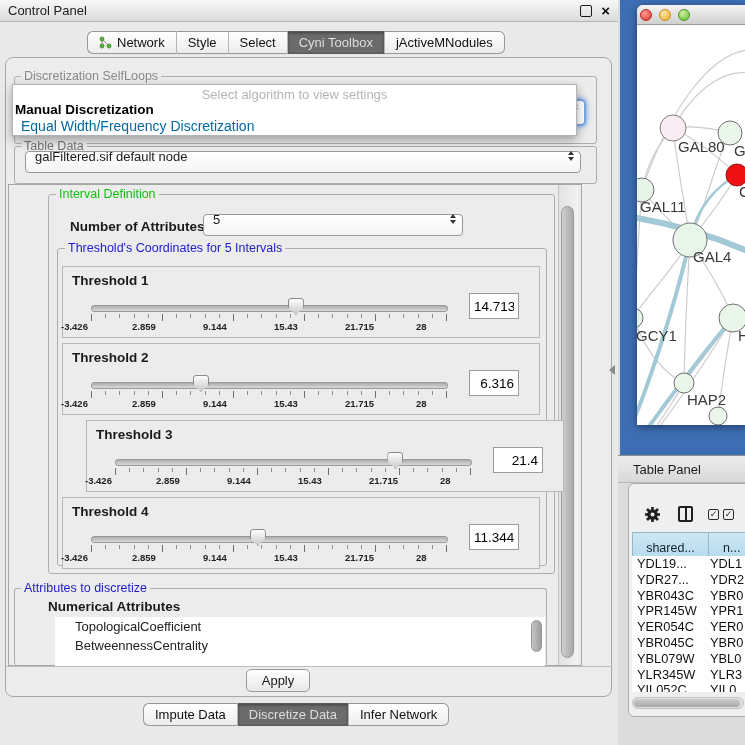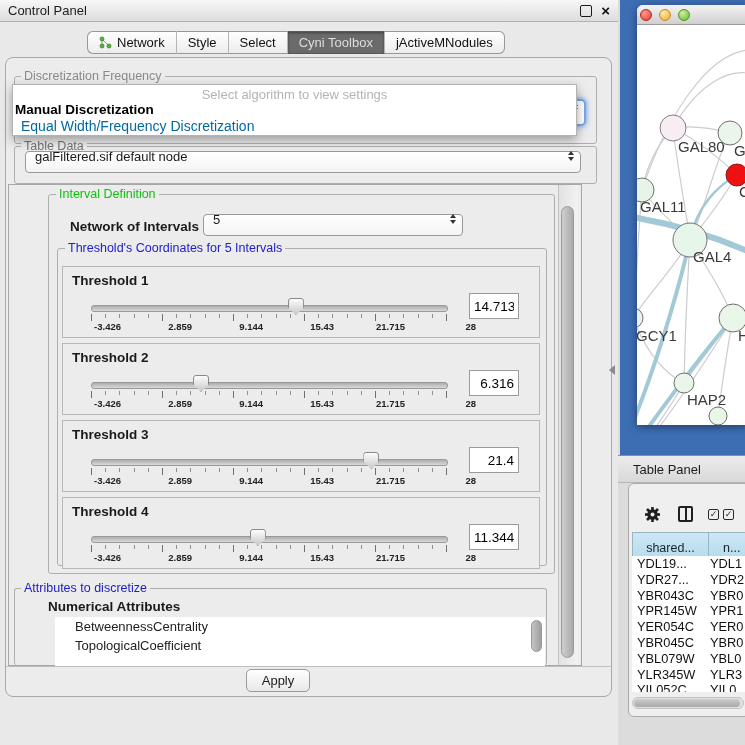--- a/index.html
+++ b/index.html
@@ -58,21 +58,21 @@
     background:linear-gradient(#adadad,#d9d9d9);border:1px solid #9a9a9a;}
   .thumb{position:absolute;top:31px;width:16px;height:17px;
     background:linear-gradient(#fdfdfd,#c9c9c9);border:1px solid #8a8a8a;box-sizing:border-box;
     clip-path:polygon(0 0,100% 0,100% 55%,50% 100%,0 55%);border-radius:3px;}
   .ticks{position:absolute;left:28px;top:47px;width:356px;height:8px;}
   .ticks:before{content:"";position:absolute;left:0;top:0;width:100%;height:4px;
     background:repeating-linear-gradient(to right,#8f8f8f 0 1px,transparent 1px 14.2px);}
   .ticks:after{content:"";position:absolute;left:0;top:0;width:100%;height:7px;
     background:repeating-linear-gradient(to right,#6f6f6f 0 1px,transparent 1px 71px);}
   .ticklabels{position:absolute;left:28px;top:54px;width:356px;height:12px;}
-  .ticklabels span{position:absolute;top:0;width:60px;margin-left:-30px;text-align:right;
+  .ticklabels span{position:absolute;top:0;width:60px;margin-left:-30px;text-align:left;
     font-size:9.5px;font-weight:bold;color:#222;}
   .tvalue{position:absolute;right:20px;top:26px;width:50px;height:26px;border:1px solid #9b9b9b;
     background:#fff;font-family:inherit;font-size:13.5px;text-align:right;padding:0 4px;box-sizing:border-box;}
 
   .attr-list{background:#fff;overflow:hidden;}
   .attr-list .li{padding-left:20px;line-height:19px;font-size:13px;color:#222;}
   .mini-thumb{position:absolute;border-radius:6px;background:linear-gradient(to right,#c4c4c4,#9e9e9e);border:1px solid #979797;box-sizing:border-box;}
 
   .applybtn{left:246px;top:669px;width:62px;height:21px;background:linear-gradient(#ffffff,#e8e8e8);
     border:1px solid #9a9a9a;border-radius:5px;font-size:13px;display:flex;align-items:center;justify-content:center;text-align:center;}
@@ -151,21 +151,21 @@
         <span>Cyni Toolbox</span>
       </div>
       <div class="seg">
         <span>jActiveMNodules</span>
       </div>
     </div>
 
   <div class="abs outerpanel"></div>
 
   <div class="abs grp" style="left:14px;top:76px;width:581px;height:66px;"></div>
-  <div class="abs legend" style="left:21px;top:69px;color:#8a8a8a;">Discretization Frequency</div>
+  <div class="abs legend" style="left:21px;top:69px;color:#8a8a8a;">Discretization SelfLoops</div>
 
   <div class="abs combo focusring" style="left:25px;top:99px;width:561px;height:27px;border-radius:5px;z-index:10;background:#fff;">
     <span class="stepper">
         <span class="arr-up"></span>
         <span class="arr-dn"></span>
       </span>
   </div>
 
   <div class="abs popup">
     <div class="ph">Select algorithm to view settings</div>
@@ -182,21 +182,21 @@
         <span class="arr-dn"></span>
       </span>
   </div>
 
   <div class="abs scrollpane"></div>
   <div class="abs vsb-track"></div>
   <div class="abs vsb-thumb"></div>
 
   <div class="abs grp" style="left:48px;top:194px;width:505px;height:378px;"></div>
   <div class="abs legend" style="left:56px;top:187px;color:#10c010;">Interval Definition</div>
-  <div class="abs" style="left:70px;top:219px;font-weight:bold;font-size:13.5px;">Network of Intervals</div>
+  <div class="abs" style="left:70px;top:219px;font-weight:bold;font-size:13.5px;">Number of Attributes</div>
   <div class="abs combo" style="left:203px;top:214px;width:260px;height:22px;">
     <span>5</span>
     <span class="stepper">
         <span class="arr-up"></span>
         <span class="arr-dn"></span>
       </span>
   </div>
 
   <div class="abs grp" style="left:57px;top:248px;width:488px;height:316px;"></div>
   <div class="abs legend" style="left:65px;top:241px;color:#2020cc;">Threshold's Coordinates for 5 Intervals</div>
@@ -226,21 +226,21 @@
           <span style="left: 0px;">-3.426</span>
           <span style="left: 71px;">2.859</span>
           <span style="left: 142px;">9.144</span>
           <span style="left: 213px;">15.43</span>
           <span style="left: 284px;">21.715</span>
           <span style="left: 355px;">28</span>
         </div>
     <input class="tvalue" value="6.316" style="">
   </div>
 
-  <div class="tpanel" style="top: 420px;">
+  <div class="tpanel" style="top: 420px; margin-left: 24px;">
     <div class="tlabel">Threshold 3</div>
     <div class="track"></div>
     <div class="thumb" style="left: 300.444px;"></div>
     <div class="ticks"></div>
     <div class="ticklabels">
           <span style="left: 0px;">-3.426</span>
           <span style="left: 71px;">2.859</span>
           <span style="left: 142px;">9.144</span>
           <span style="left: 213px;">15.43</span>
           <span style="left: 284px;">21.715</span>
@@ -263,28 +263,39 @@
           <span style="left: 355px;">28</span>
         </div>
     <input class="tvalue" value="11.344" style="">
   </div>
 </div>
 
   <div class="abs grp" style="left:14px;top:588px;width:531px;height:76px;border-bottom:none;"></div>
   <div class="abs legend" style="left:21px;top:581px;color:#2020cc;">Attributes to discretize</div>
   <div class="abs" style="left:48px;top:599px;font-weight:bold;font-size:13.5px;">Numerical Attributes</div>
   <div class="abs attr-list" style="left:55px;top:617px;width:490px;height:49px;">
+      <div class="li">TopologicalCoefficient</div>
       <div class="li">BetweennessCentrality</div>
-      <div class="li">TopologicalCoefficient</div>
     </div>
   <div class="abs mini-thumb" style="left:531px;top:620px;width:11px;height:32px;"></div>
 
   <div class="abs bottomstrip"></div>
   <div class="abs applybtn">Apply</div>
 
+  <div class="abs segs" style="left:143px;top:703px;">
+      <div class="seg">
+        <span>Impute Data</span>
+      </div>
+      <div class="seg active">
+        <span>Discretize Data</span>
+      </div>
+      <div class="seg">
+        <span>Infer Network</span>
+      </div>
+    </div>
 
   <div class="abs rightbg"></div>
 
   <div class="abs netframe">
     <div class="macwin">
       <div class="mactitle">
         <span class="light red"></span>
         <span class="light yel"></span>
         <span class="light grn"></span>
       </div>

